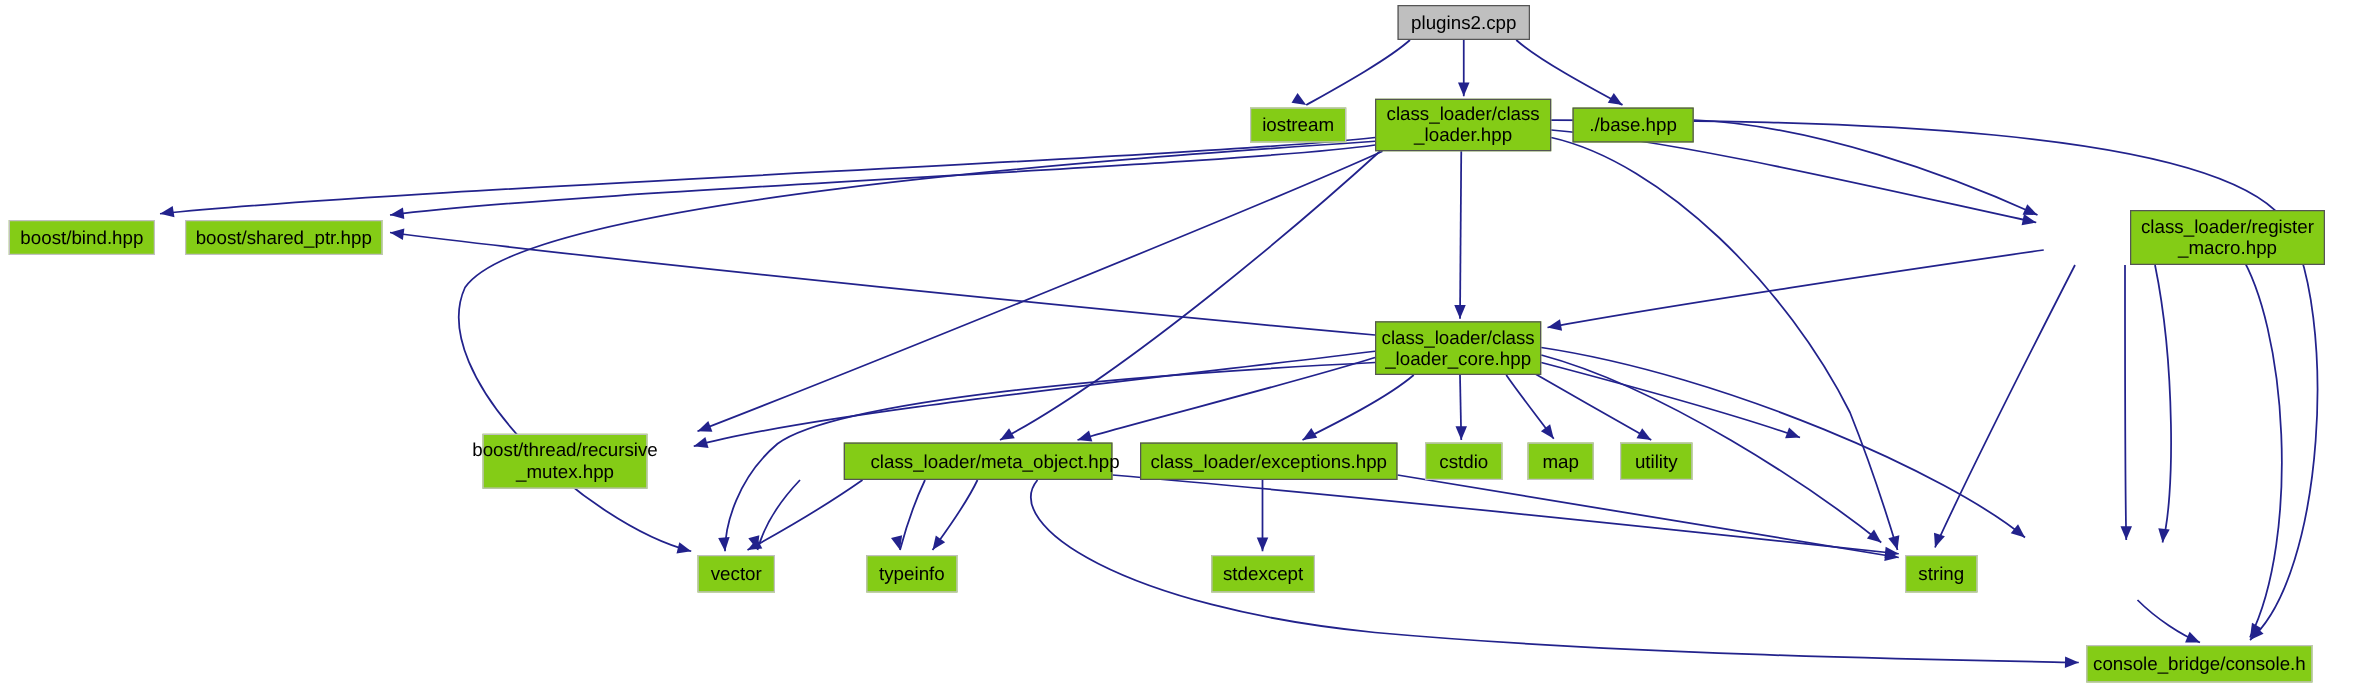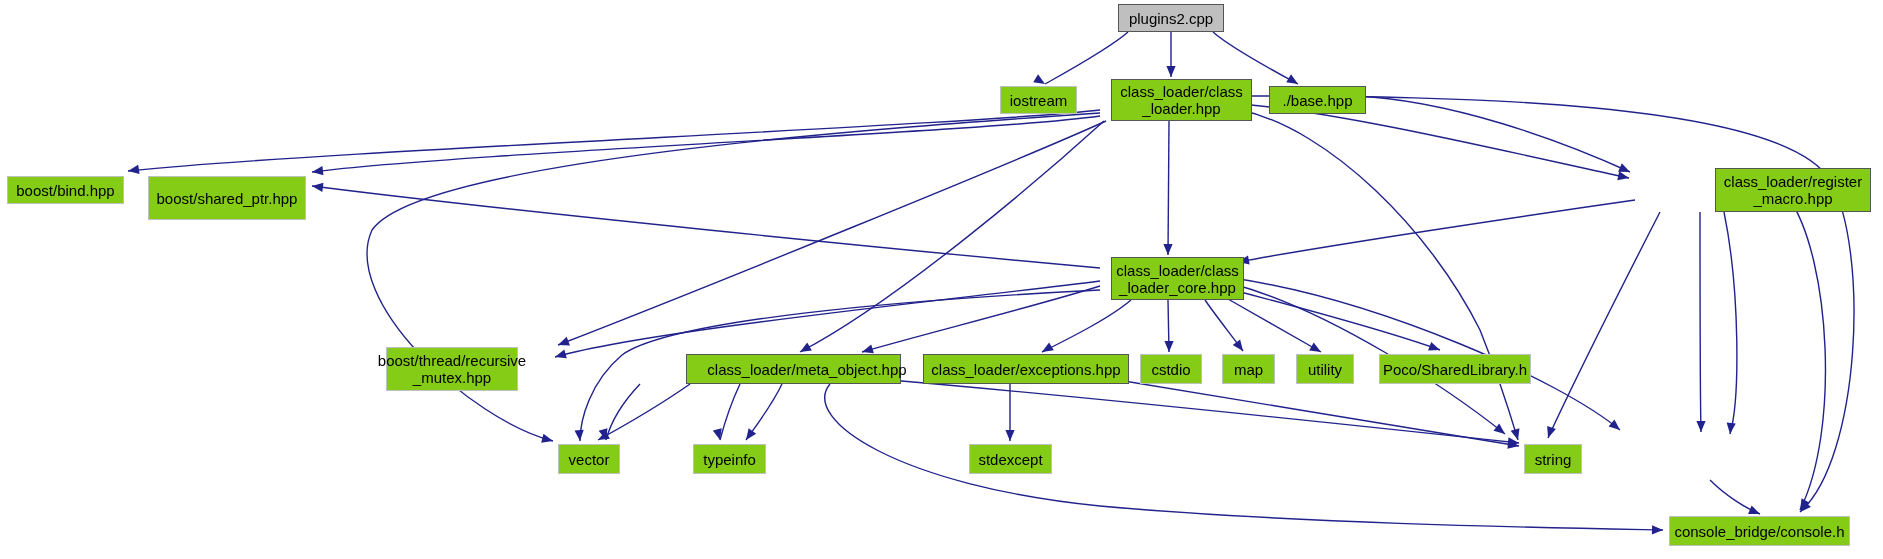--- a/index.html
+++ b/index.html
@@ -21,21 +21,21 @@
     text-align:center;
     font-size:15px;
     line-height:17px;
     color:#000000;
     background:#84cc16;
     border:1px solid #c0c0c0;
     white-space:pre;
     letter-spacing:0px;
     z-index:5;
   }
-  .node.strong{border:1px solid #555555;margin-left:11px;}
+  .node.strong{border:1px solid #555555;}
   .node.root{
     background:#bfbfbf;
     border:1px solid #555555;
   }
   .node .lbl{pointer-events:none;}
 </style>
 </head>
 <body>
 
 <div id="canvas" style="width: 1883px; height: 559px; border-radius: 19px;">
@@ -192,31 +192,30 @@
         <path d="M640,384 C620,405 610,425 606,440" fill="none" stroke="#22228c" stroke-width="1.4"></path>
         <polygon points="606,440 598.6251452322105,430.631354572084 607.4898805380486,428.17036534873773" fill="#22228c"></polygon>
       </g>
     </svg>
 <div class="node root" style="left: 1118px; top: 4px; width: 106px; height: 28px;"><span class="lbl">plugins2.cpp</span></div>
     <div class="node" style="left: 1000px; top: 86px; width: 77px; height: 28px;"><span class="lbl">iostream</span></div>
     <div class="node strong" style="left: 1100px; top: 79px; width: 141px; height: 42px;"><span class="lbl">class_loader/class
 _loader.hpp</span></div>
     <div class="node strong" style="left: 1258px; top: 86px; width: 97px; height: 28px;"><span class="lbl">./base.hpp</span></div>
     <div class="node" style="left: 7px; top: 176px; width: 117px; height: 28px;"><span class="lbl">boost/bind.hpp</span></div>
-    <div class="node" style="left: 148px; top: 176px; width: 158px; height: 44px;"><span class="lbl">boost/shared_ptr.hpp</span></div>
+    <div class="node" style="left: 148px; top: 176px; width: 158px; height: 28px;"><span class="lbl">boost/shared_ptr.hpp</span></div>
     <div class="node strong" style="left: 1704px; top: 168px; width: 156px; height: 44px;"><span class="lbl">class_loader/register
 _macro.hpp</span></div>
     <div class="node strong" style="left: 1100px; top: 257px; width: 133px; height: 43px;"><span class="lbl">class_loader/class
 _loader_core.hpp</span></div>
     <div class="node" style="left: 386px; top: 347px; width: 132px; height: 44px;"><span class="lbl">boost/thread/recursive
 _mutex.hpp</span></div>
     <div class="node strong" style="left: 675px; top: 354px; width: 215px; height: 30px; padding-left: 27px;"><span class="lbl">class_loader/meta_object.hpp</span></div>
     <div class="node strong" style="left: 912px; top: 354px; width: 206px; height: 30px;"><span class="lbl">class_loader/exceptions.hpp</span></div>
     <div class="node" style="left: 1140px; top: 354px; width: 62px; height: 30px;"><span class="lbl">cstdio</span></div>
     <div class="node" style="left: 1222px; top: 354px; width: 53px; height: 30px;"><span class="lbl">map</span></div>
     <div class="node" style="left: 1296px; top: 354px; width: 58px; height: 30px;"><span class="lbl">utility</span></div>
-    <div class="node" style="left: 1379px; top: 354px; width: 152px; height: 30px;"><span class="lbl">Poco/SharedLibrary.h</span></div>
     <div class="node" style="left: 558px; top: 444px; width: 62px; height: 30px;"><span class="lbl">vector</span></div>
     <div class="node" style="left: 693px; top: 444px; width: 73px; height: 30px;"><span class="lbl">typeinfo</span></div>
     <div class="node" style="left: 969px; top: 444px; width: 83px; height: 30px;"><span class="lbl">stdexcept</span></div>
     <div class="node" style="left: 1524px; top: 444px; width: 58px; height: 30px;"><span class="lbl">string</span></div>
     <div class="node" style="left: 1669px; top: 516px; width: 181px; height: 30px;"><span class="lbl">console_bridge/console.h</span></div>
   </div>
 
 </body></html>

